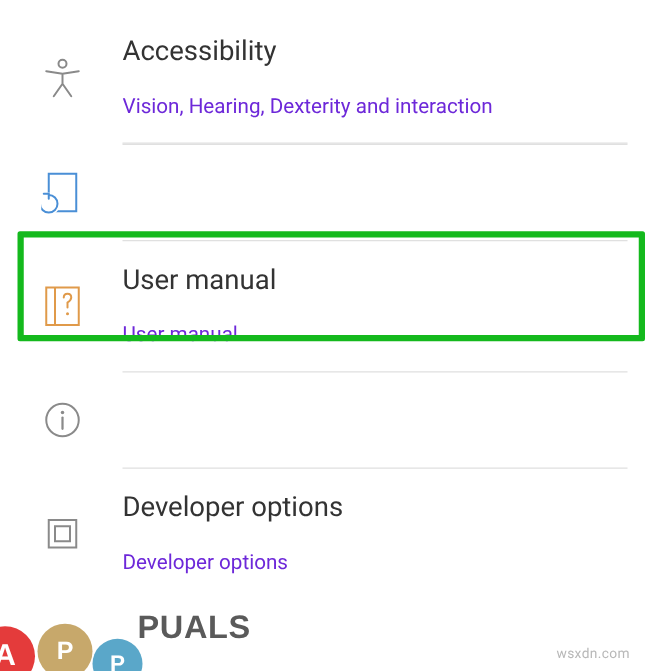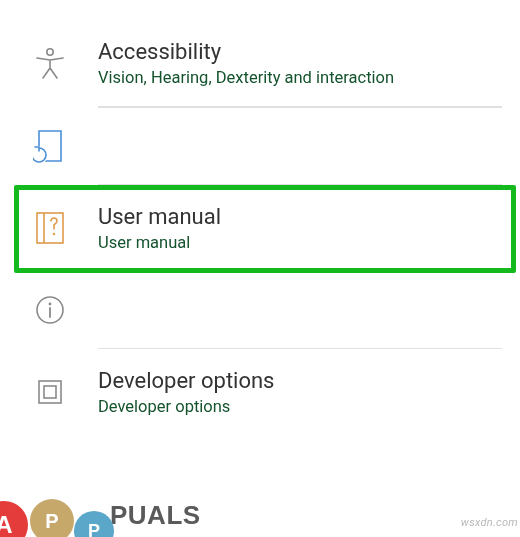--- a/index.html
+++ b/index.html
@@ -4,21 +4,21 @@
 <style>
   * { margin: 0; padding: 0; box-sizing: border-box; }
   body {
     width: 520px;
     height: 537px;
     font-family: -apple-system, BlinkMacSystemFont, "Segoe UI", Roboto, Arial, sans-serif;
     background: #fff;
     position: relative;
     overflow: hidden;
   }
-  .settings-list { padding-top: 20px; }
+  .settings-list { padding-top: 10px; }
   .settings-item {
     display: flex;
     align-items: center;
     padding: 18px 20px 18px 30px;
     position: relative;
   }
   .icon-wrap {
     width: 40px;
     height: 40px;
     display: flex;
@@ -29,23 +29,23 @@
   }
   .item-text { flex: 1; min-width: 0; }
   .item-title {
     font-size: 22px;
     color: #333;
     font-weight: 400;
     line-height: 1.3;
   }
   .item-subtitle {
     font-size: 16.5px;
-    color: #14532d;
+    color: #6d28d9;
     line-height: 1.3;
-    margin-top: 0;
+    margin-top: 18px;
     white-space: nowrap;
     overflow: hidden;
   }
   .divider {
     height: 1px;
     background: #e0e0e0;
     margin-left: 98px;
     margin-right: 18px;
   }
   .highlight-box {
@@ -55,26 +55,25 @@
     pointer-events: none;
     left: 14px;
     right: 4px;
     top: 185px;
     height: 88px;
     z-index: 5;
   }
   .watermark-right {
     position: absolute;
     bottom: 8px;
-    right: 2px;
+    right: 16px;
     font-size: 11px;
     color: #b8b8b8;
     letter-spacing: 0.3px;
     z-index: 20;
-    font-style: italic;
   }
   .watermark-left {
     position: absolute;
     left: -2px;
     bottom: 0px;
     display: flex;
     align-items: flex-end;
     z-index: 20;
   }
   .wm-circle {
@@ -83,21 +82,21 @@
     display: flex; align-items: center; justify-content: center;
     margin-right: -6px;
     position: relative;
   }
   .wm-circle.red { background: #e43b3b; z-index:3; left:-18px; top:12px;}
   .wm-circle.tan { background: #c7a86b; z-index:2; left:-10px; top:6px; width:44px;height:44px;}
   .wm-circle.blue { background: #5aa7c9; z-index:1; left:-4px; top:14px; width:40px;height:40px;}
   .wm-letter { color:#fff; font-weight:700; font-size:24px; font-family: Arial, sans-serif;}
   .wm-text {
     color:#5a5a5a; font-weight:700; font-size:26px;
-    letter-spacing:0.5px; margin-left:-2px; margin-bottom:6px;
+    letter-spacing:0.5px; margin-left:-2px; margin-bottom:20px;
     font-family: Arial, sans-serif;
   }
   svg { display:block; }
 </style>
 </head>
 <body>
 
 <div class="settings-list">
 
   <div class="settings-item">

